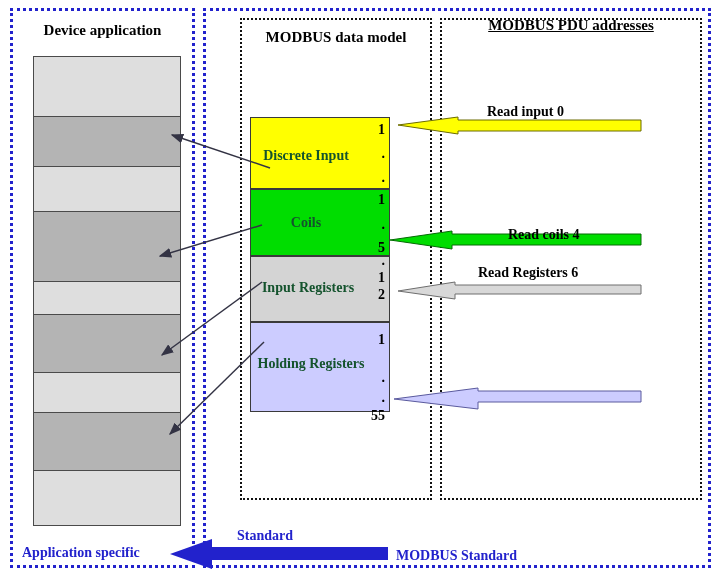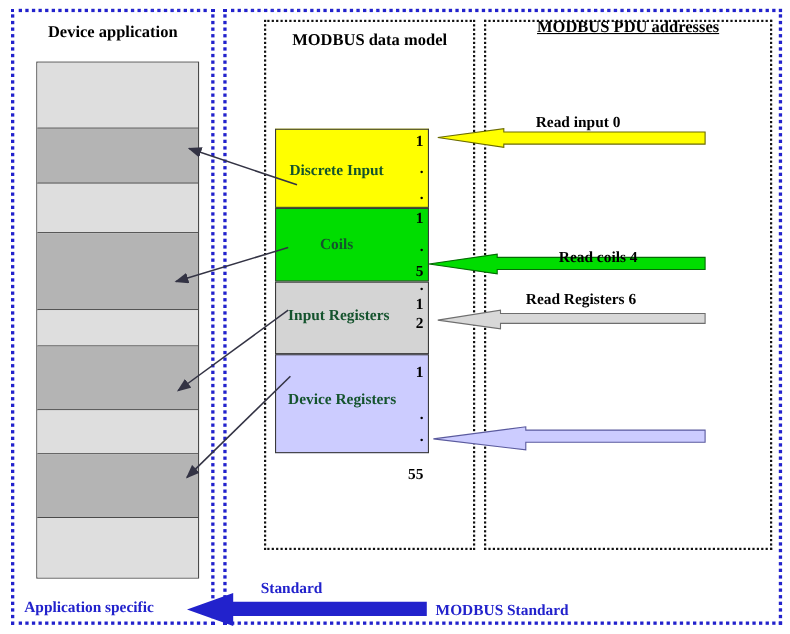--- a/index.html
+++ b/index.html
@@ -184,26 +184,26 @@
     <div class="dm-label" style="top:23px;left:-8px;width:130px;">Input Registers</div>
     <div class="dm-addr" style="top:-3px;">
       <span>.</span>
       <span style="margin-top:3px;">1</span>
       <span style="margin-top:3px;">2</span>
       <span style="margin-top:14px;">.</span>
     </div>
   </div>
 
   <div id="block-holdreg" class="dm-block">
-    <div class="dm-label" style="top:33px;left:-10px;width:140px;">Device Registers</div>
+    <div class="dm-label" style="top:33px;left:-10px;width:140px;">Holding Registers</div>
     <div class="dm-addr" style="top:10px;">
       <span>1</span>
       <span style="margin-top:24px;">.</span>
       <span style="margin-top:6px;">.</span>
-      <span style="margin-top:20px;">55</span>
+      <span style="margin-top:4px;">55</span>
     </div>
   </div>
 
   <svg id="arrow-layer" viewBox="0 0 718 576">
 
     <polygon points="398,125 458,117 458,120 641,120 641,131 458,131 458,134" fill="#FFFF00" stroke="#6b6b00" stroke-width="1"></polygon>
 
     <polygon points="390,240 452,231 452,234 641,234 641,245 452,245 452,249" fill="#00DD00" stroke="#046b04" stroke-width="1"></polygon>
 
     <polygon points="398,291 455,282 455,285 641,285 641,294 455,294 455,299" fill="#D8D8D8" stroke="#6e6e6e" stroke-width="1"></polygon>

